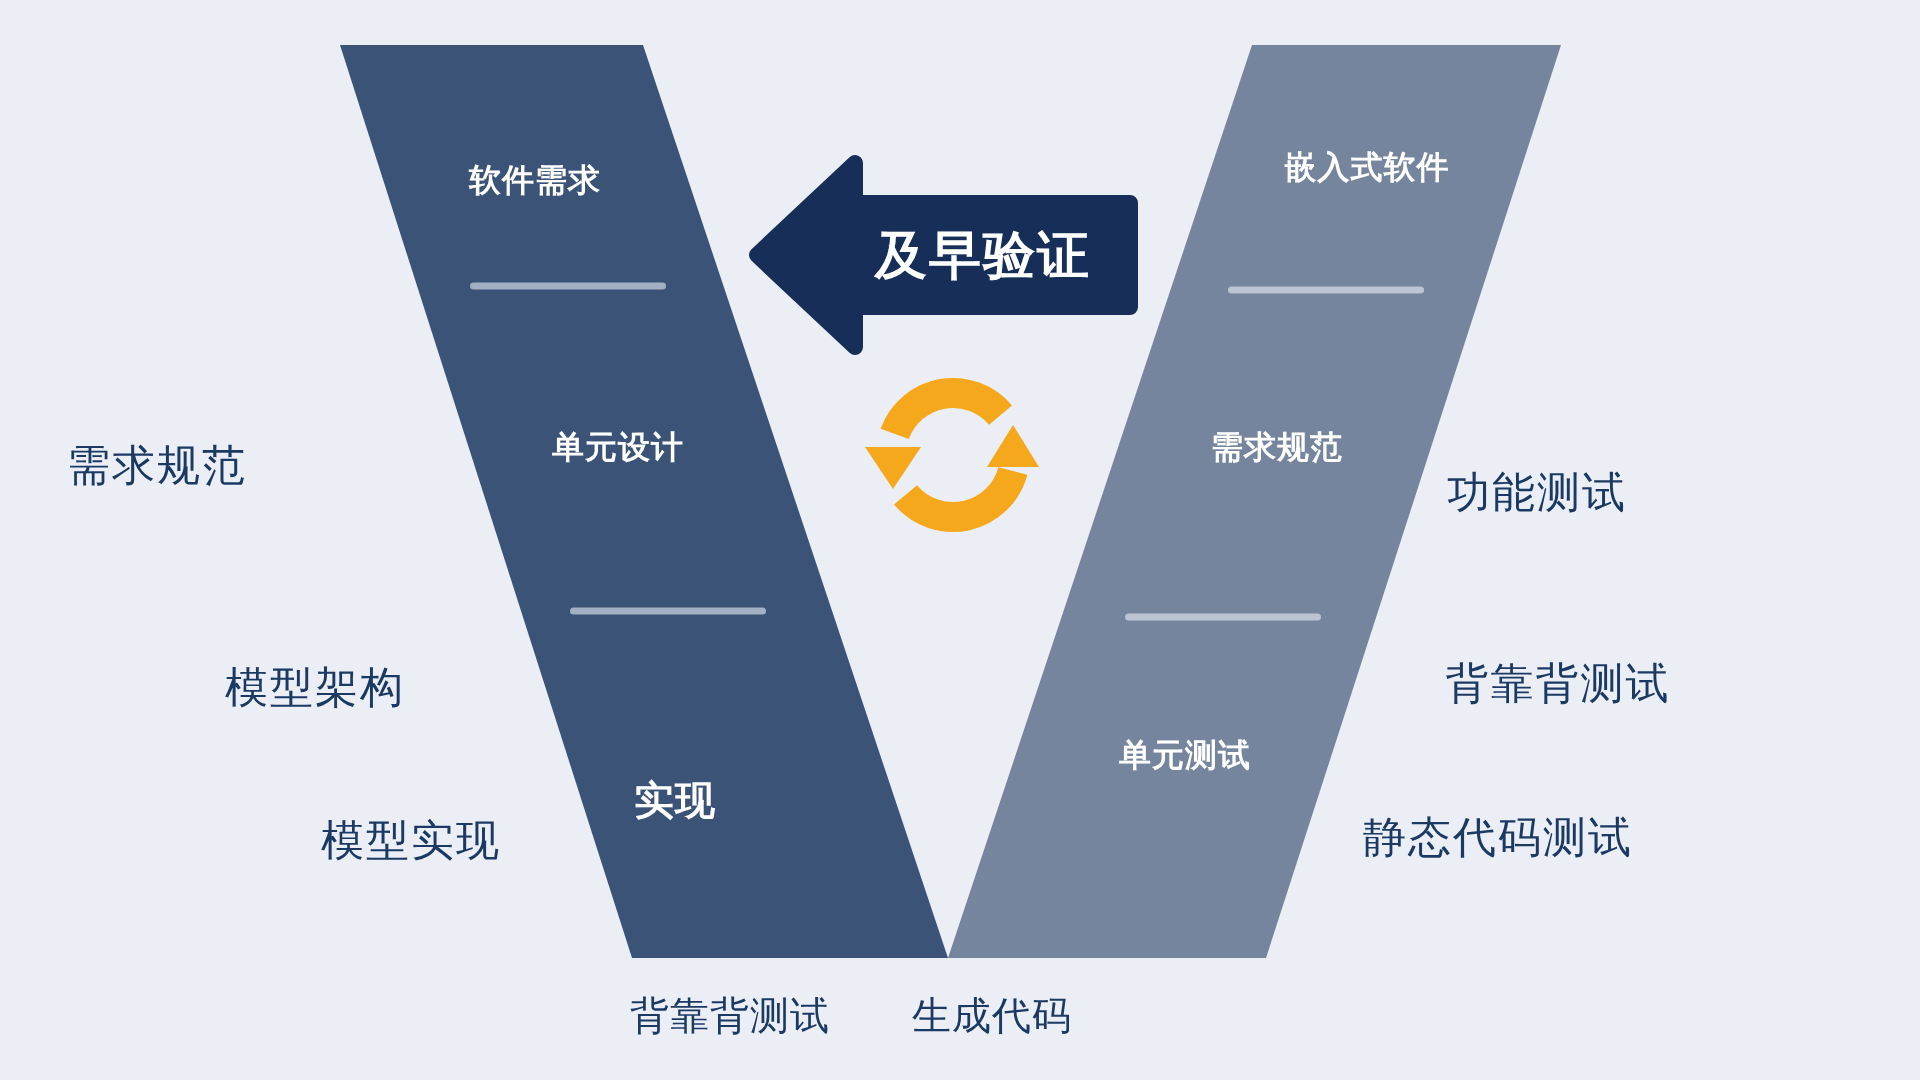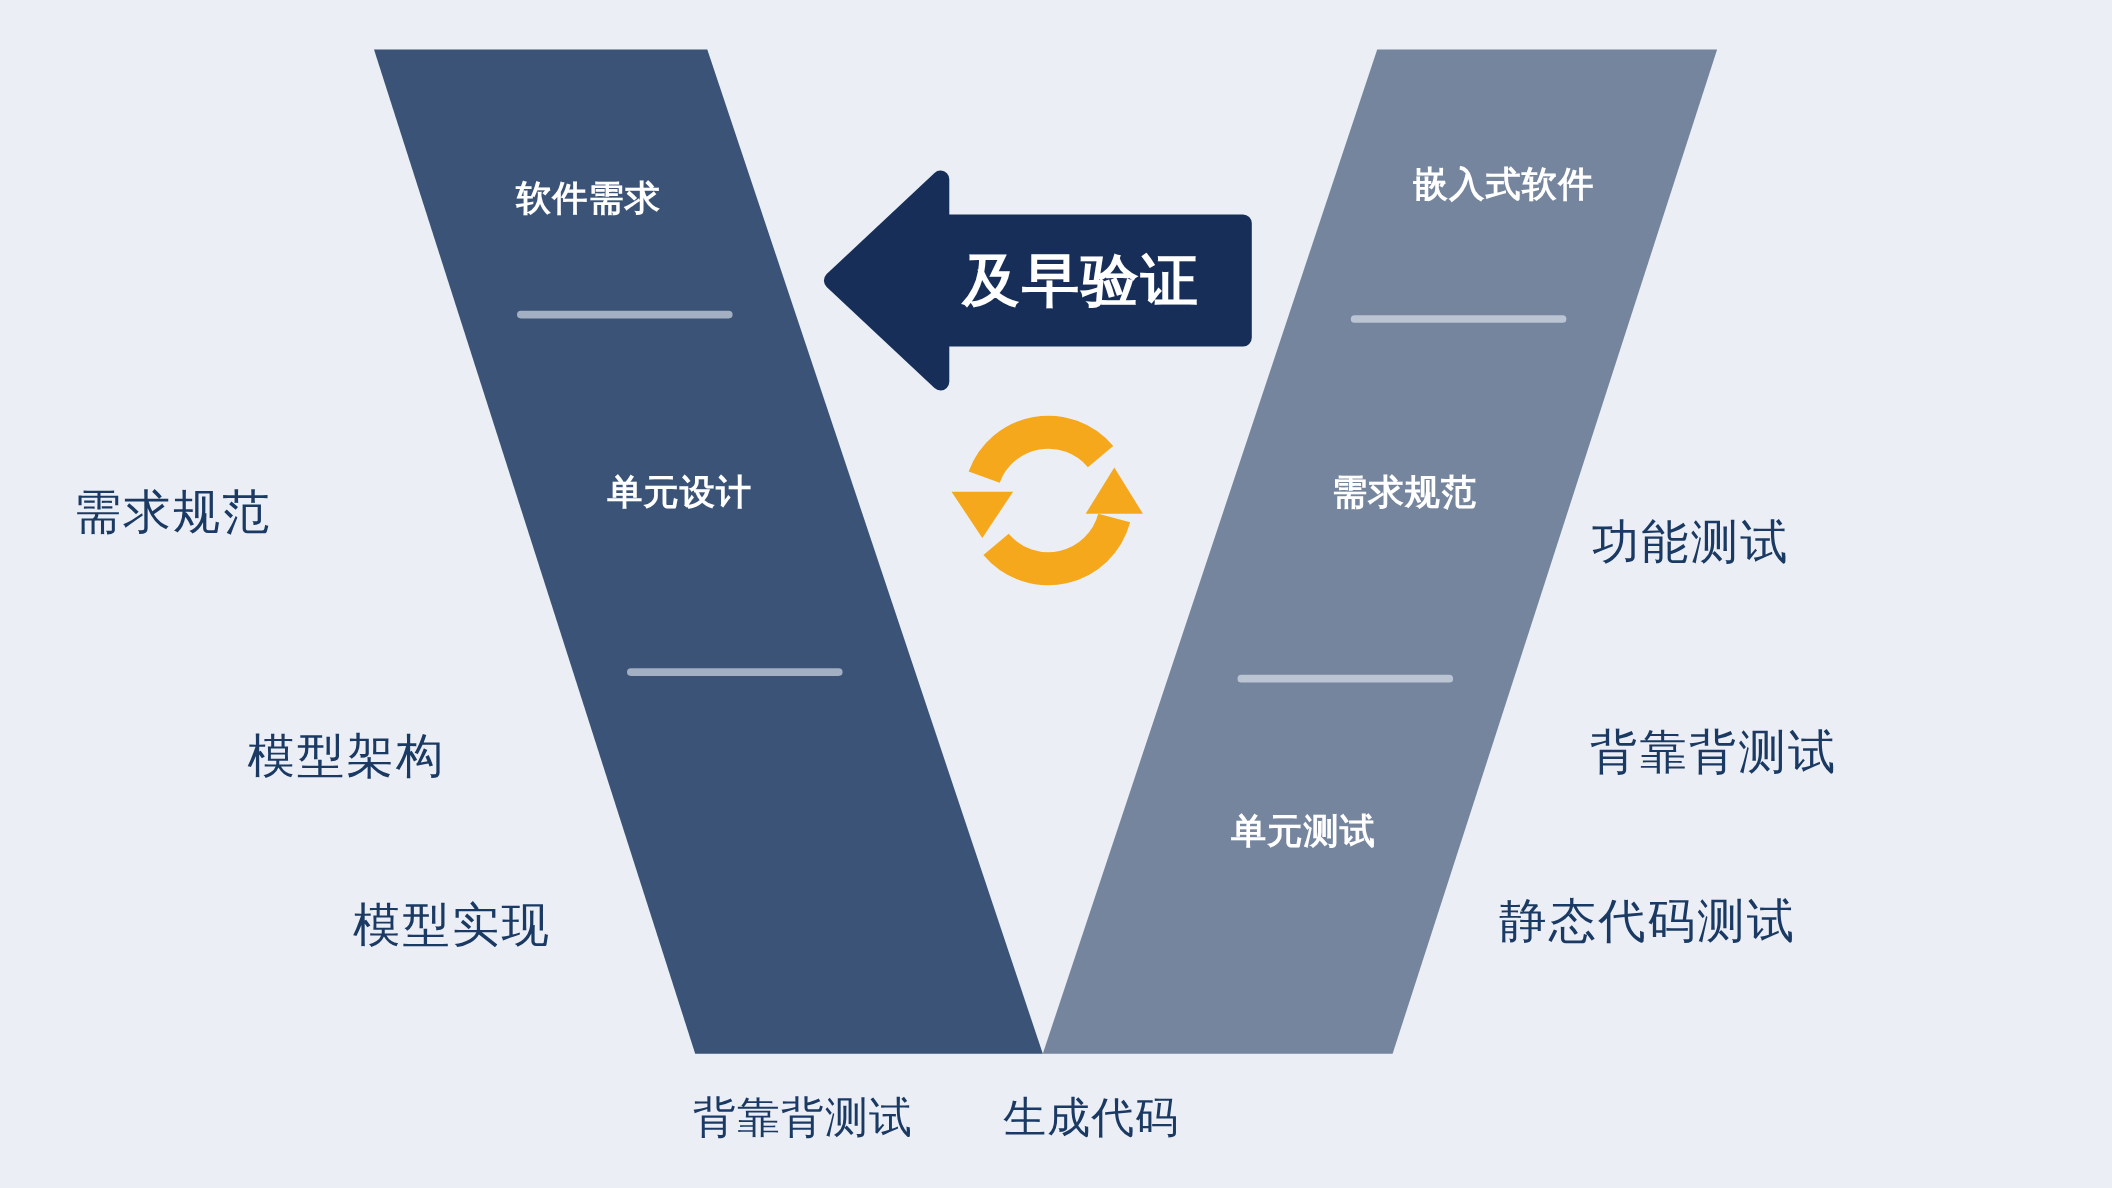--- a/index.html
+++ b/index.html
@@ -59,20 +59,21 @@
 <div class="divider left-bar-divider abs" style="left:568px;top:286px;width:196px;"></div>
 <div class="divider left-bar-divider abs" style="left:668px;top:611px;width:196px;"></div>
 <div class="divider right-bar-divider abs" style="left:1326px;top:290px;width:196px;"></div>
 <div class="divider right-bar-divider abs" style="left:1223px;top:617px;width:196px;"></div>
 
 <div class="abs center bar-label" style="left:535px;top:181px;">软件需求</div>
 
 <div class="abs center bar-label" style="left:618px;top:448px;">单元设计</div>
 
 <div class="abs two-line" style="left:634px;top:731px;">
+  <div>实现</div>
 </div>
 
 <div class="abs center bar-label" style="left:1367px;top:168px;font-family:Liberation Serif, serif;">嵌入式软件</div>
 
 <div class="abs center bar-label" style="left:1277px;top:448px;">需求规范</div>
 
 <div class="abs center bar-label" style="left:1185px;top:756px;">单元测试</div>
 
 <div class="abs center arrow-label" style="left:983px;top:256px;">及早验证</div>
 

